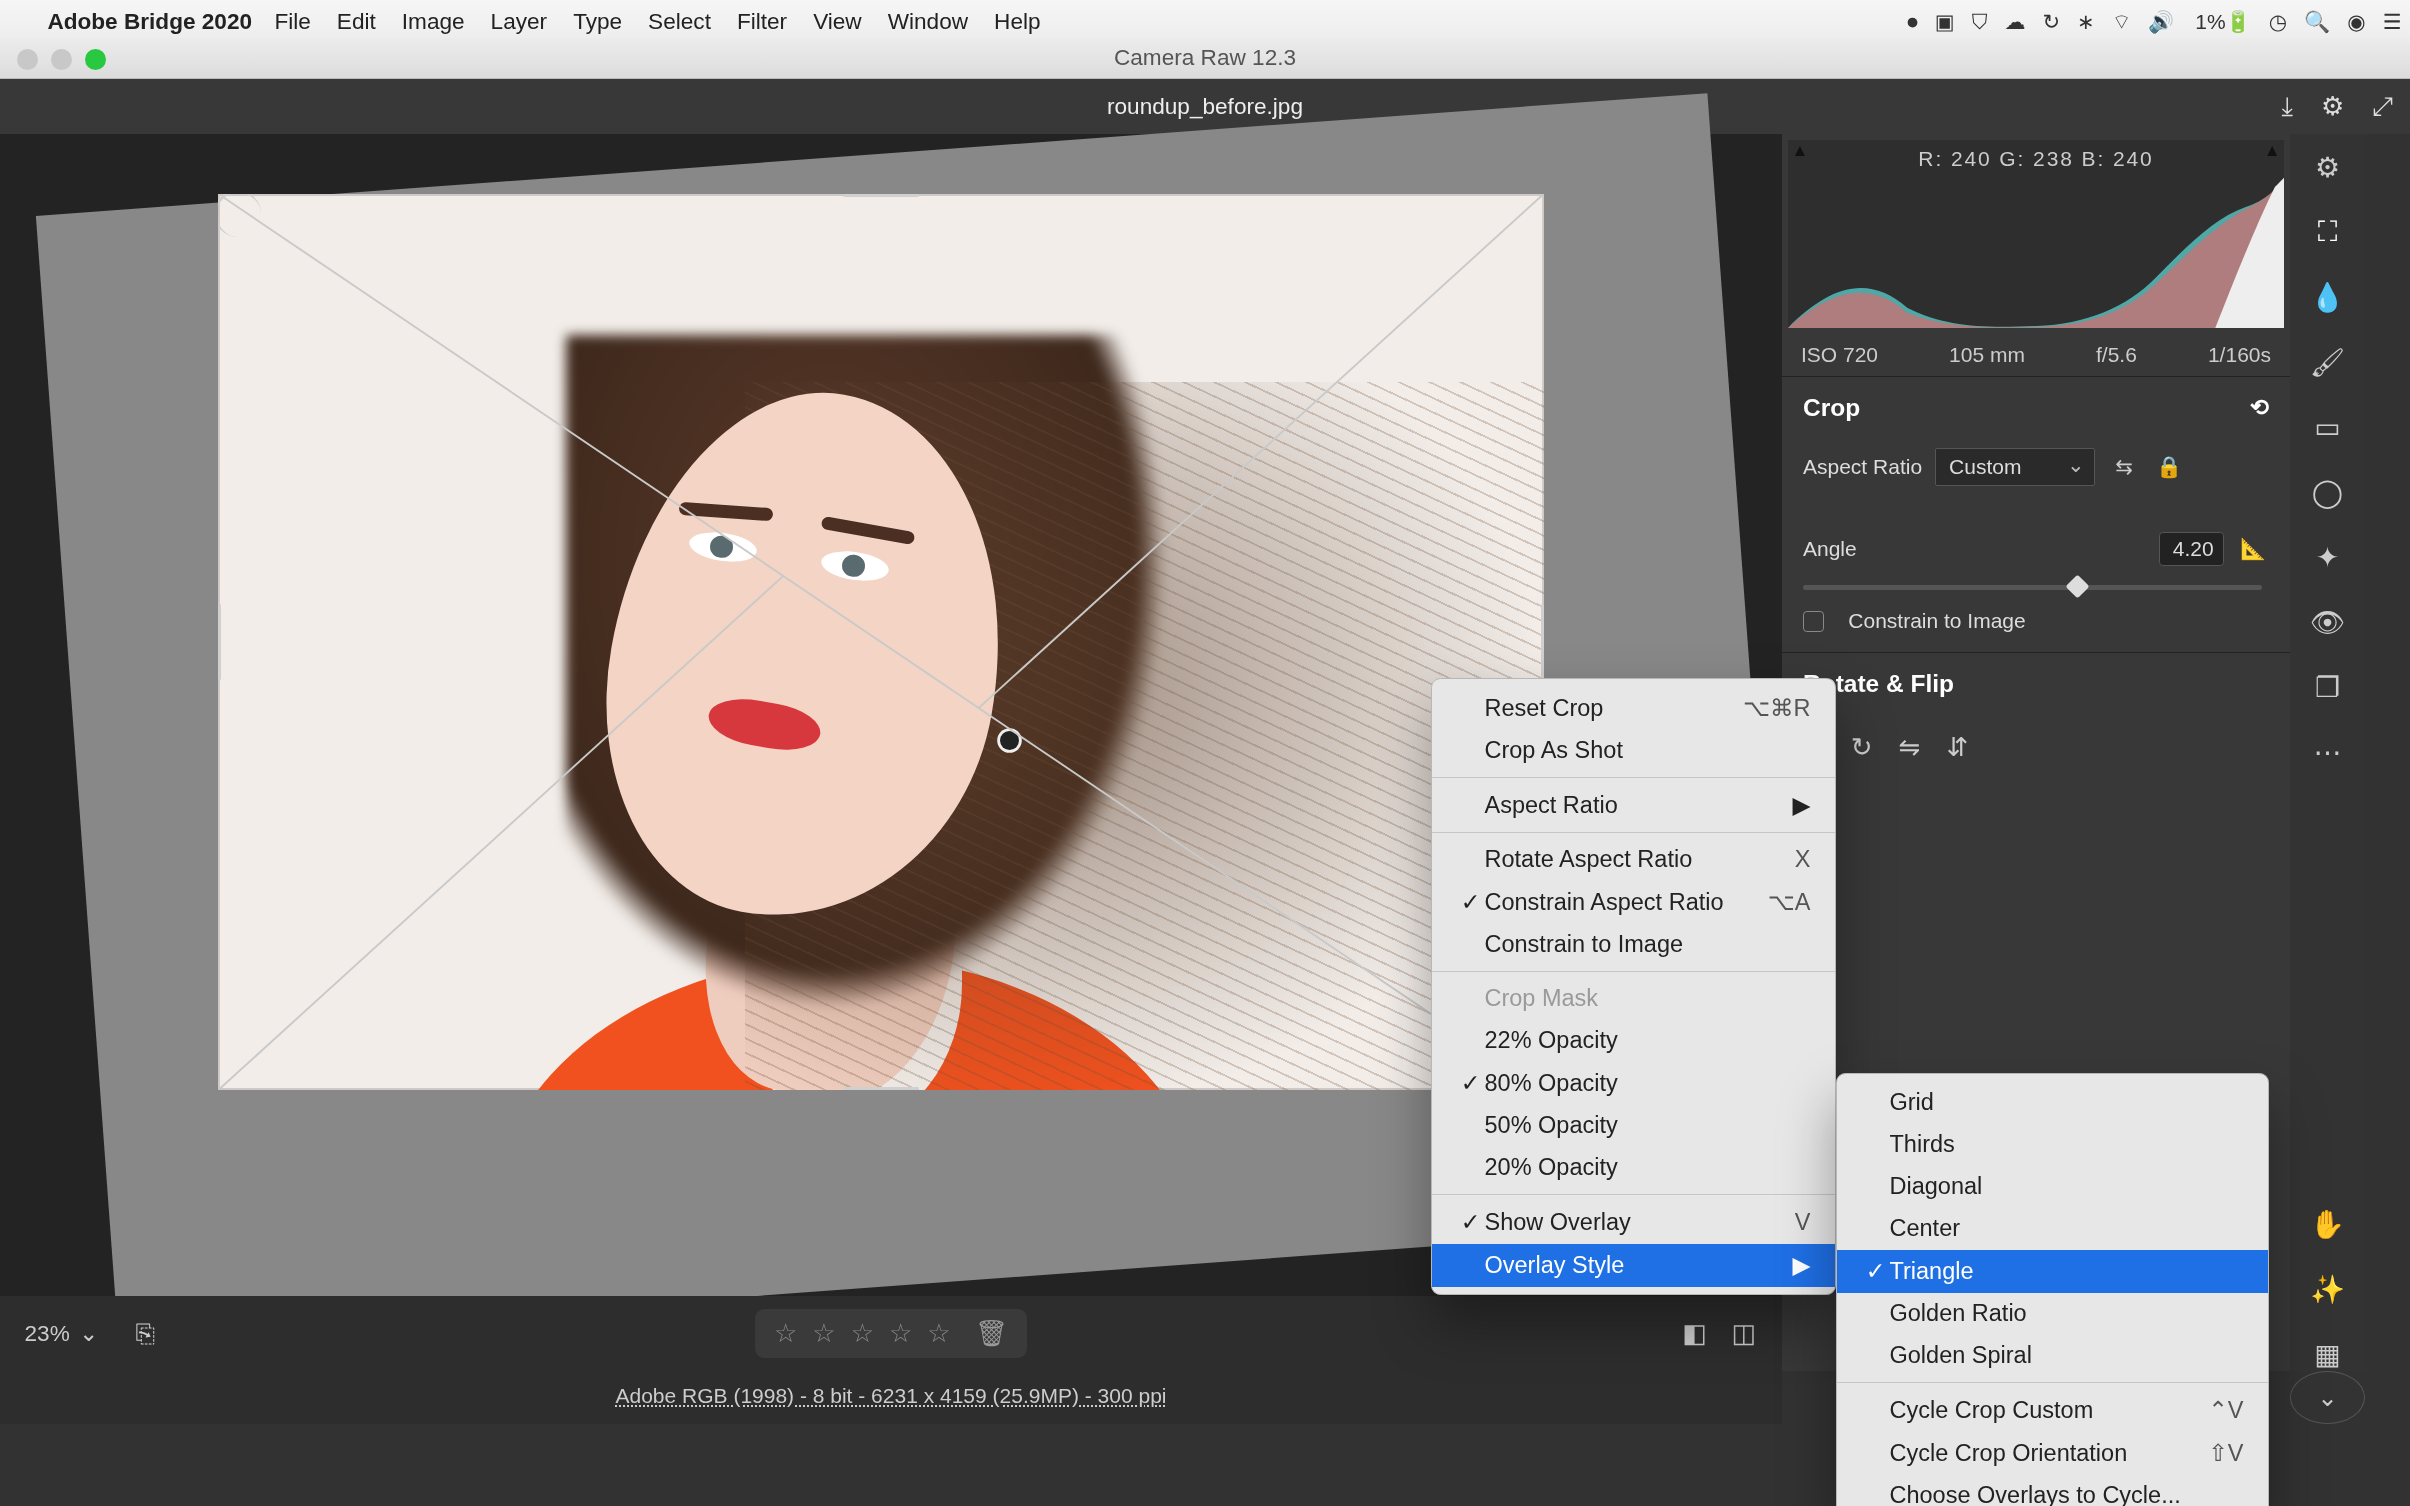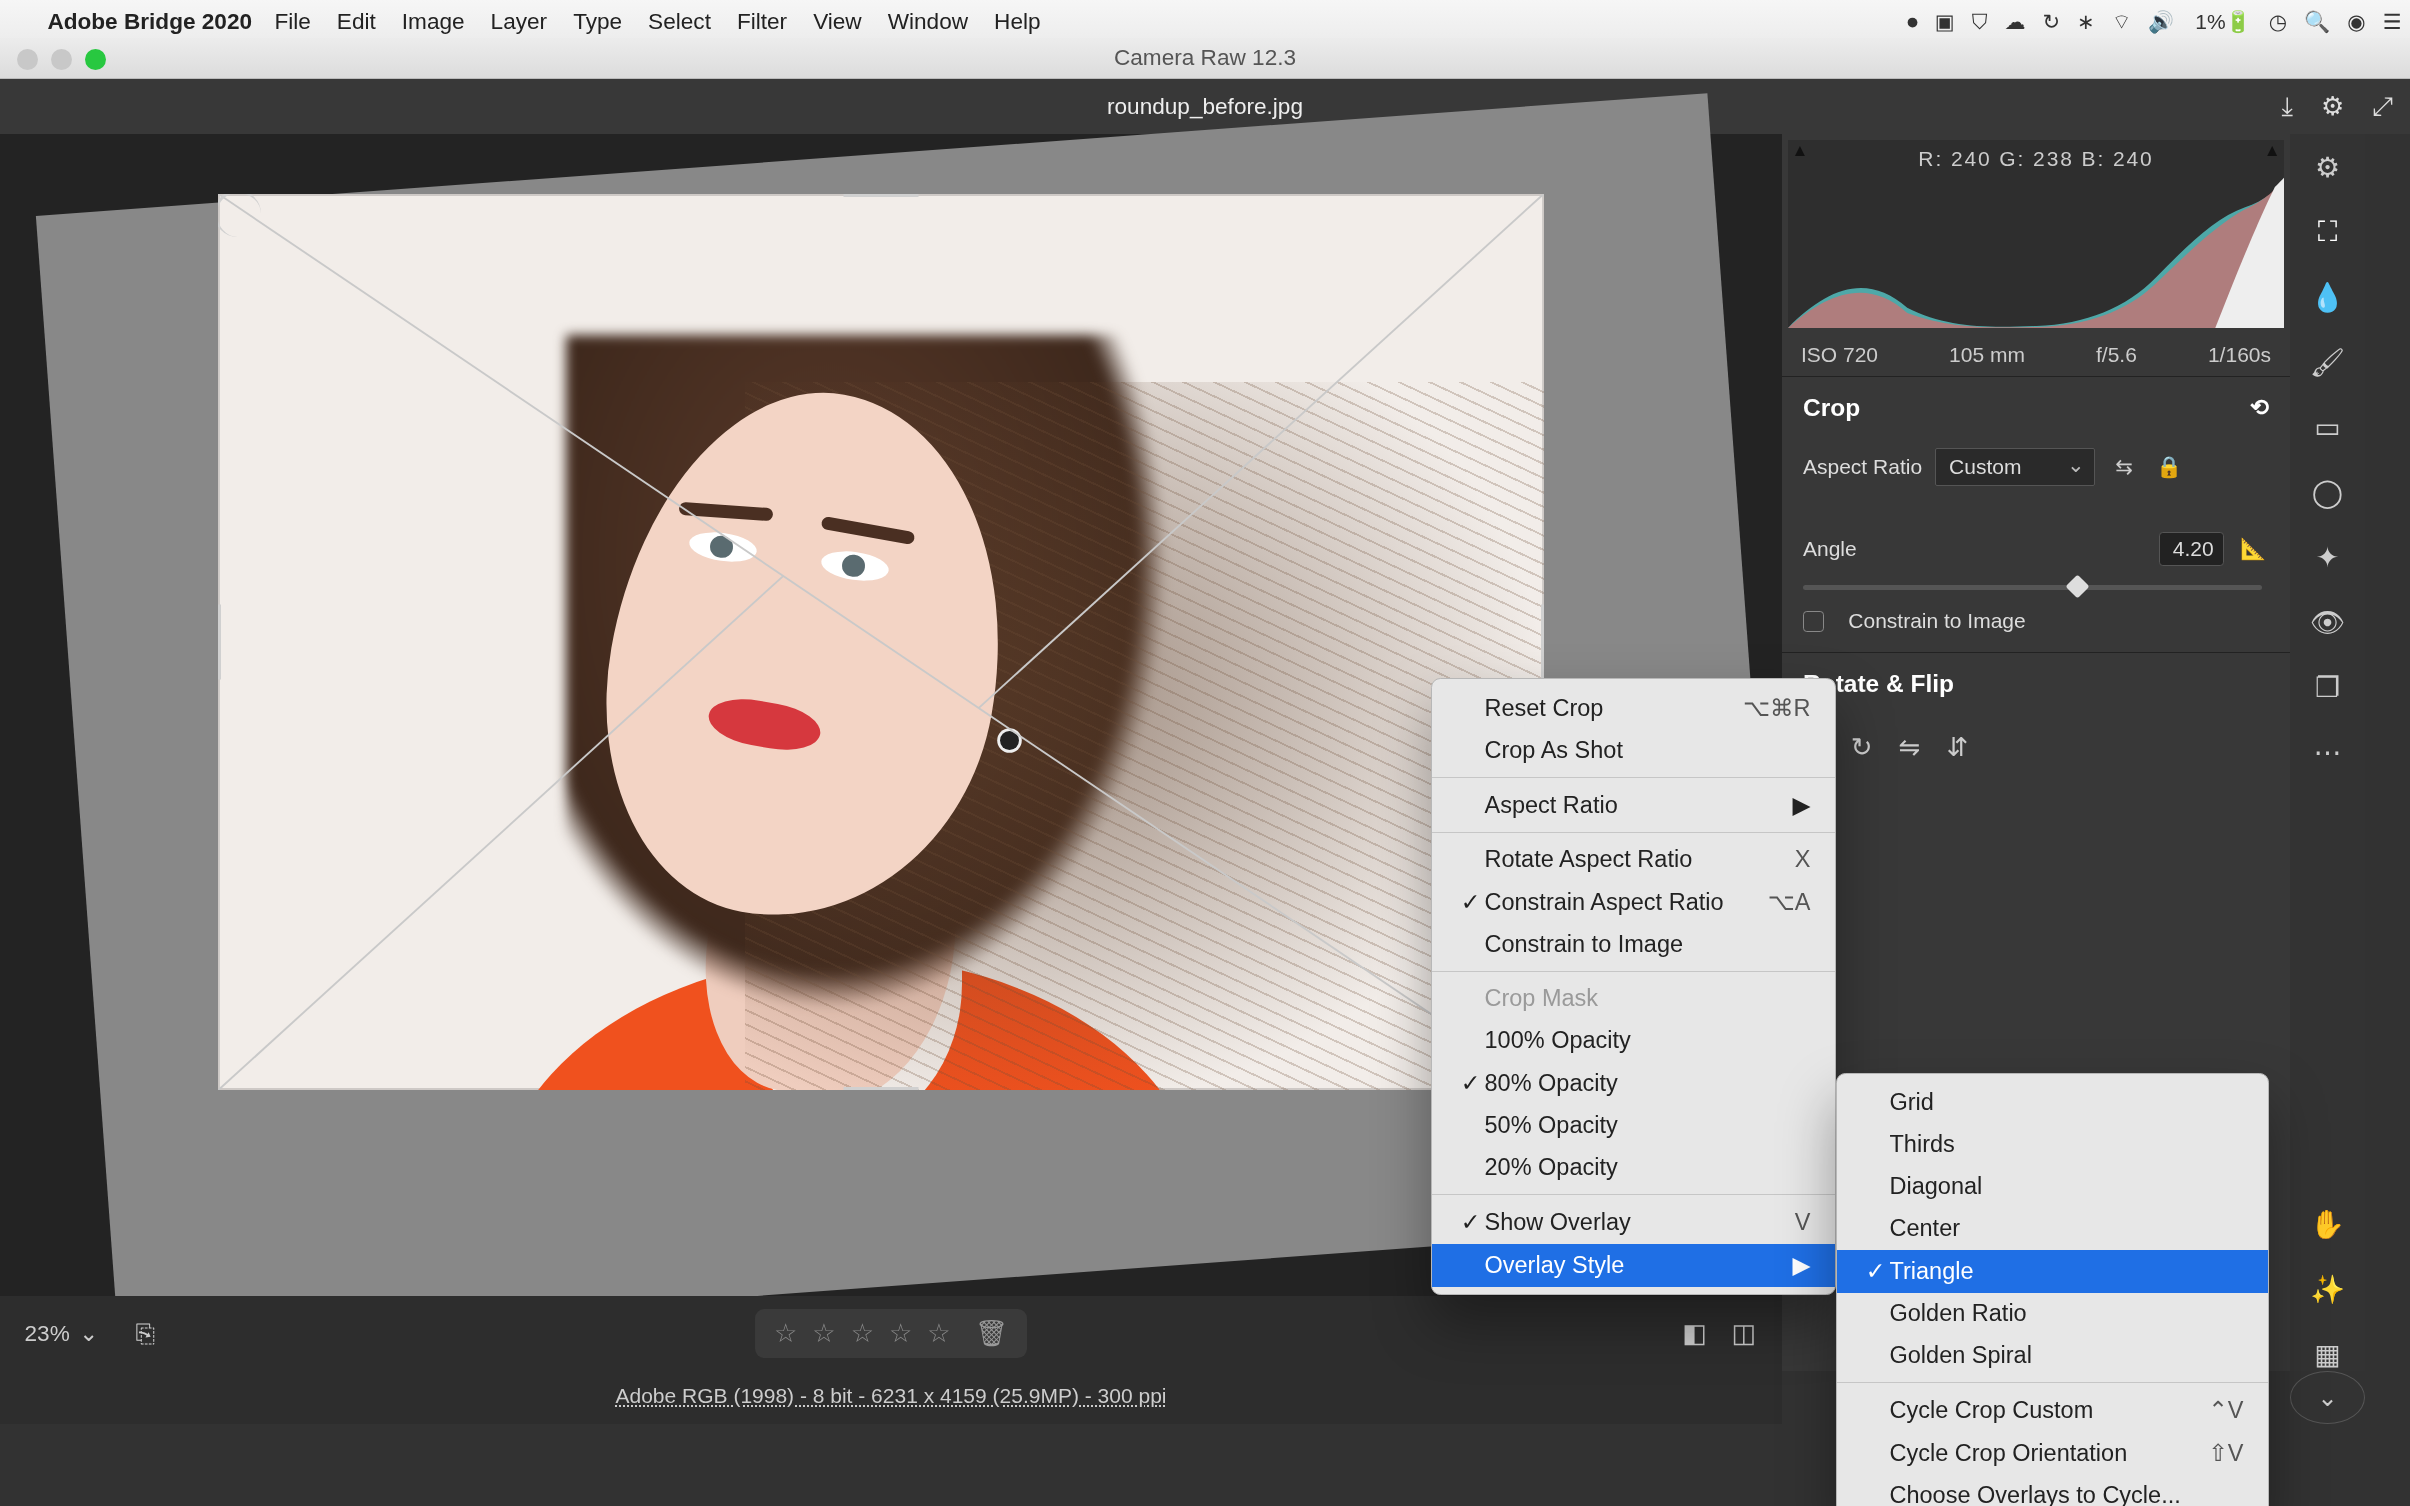--- a/index.html
+++ b/index.html
@@ -301,21 +301,21 @@
       <span class="chkcol"></span>
       <span class="lbl">Constrain to Image</span>
     </div>
     <div class="sepline"></div>
     <div class="mi disabled">
       <span class="chkcol"></span>
       <span class="lbl">Crop Mask</span>
     </div>
     <div class="mi">
       <span class="chkcol"></span>
-      <span class="lbl">100% Opacity</span>
+      <span class="lbl">22% Opacity</span>
     </div>
     <div class="mi">
       <span class="chkcol">✓</span>
       <span class="lbl">80% Opacity</span>
     </div>
     <div class="mi">
       <span class="chkcol"></span>
       <span class="lbl">50% Opacity</span>
     </div>
     <div class="mi">

